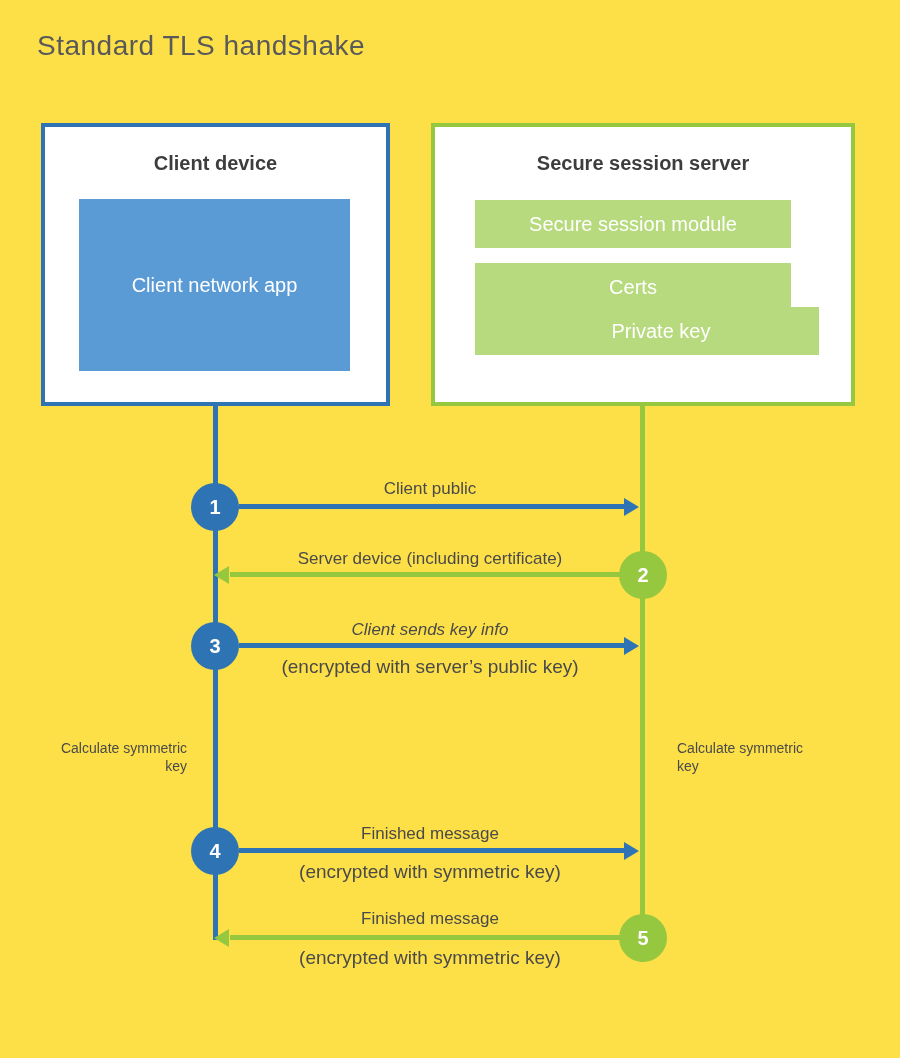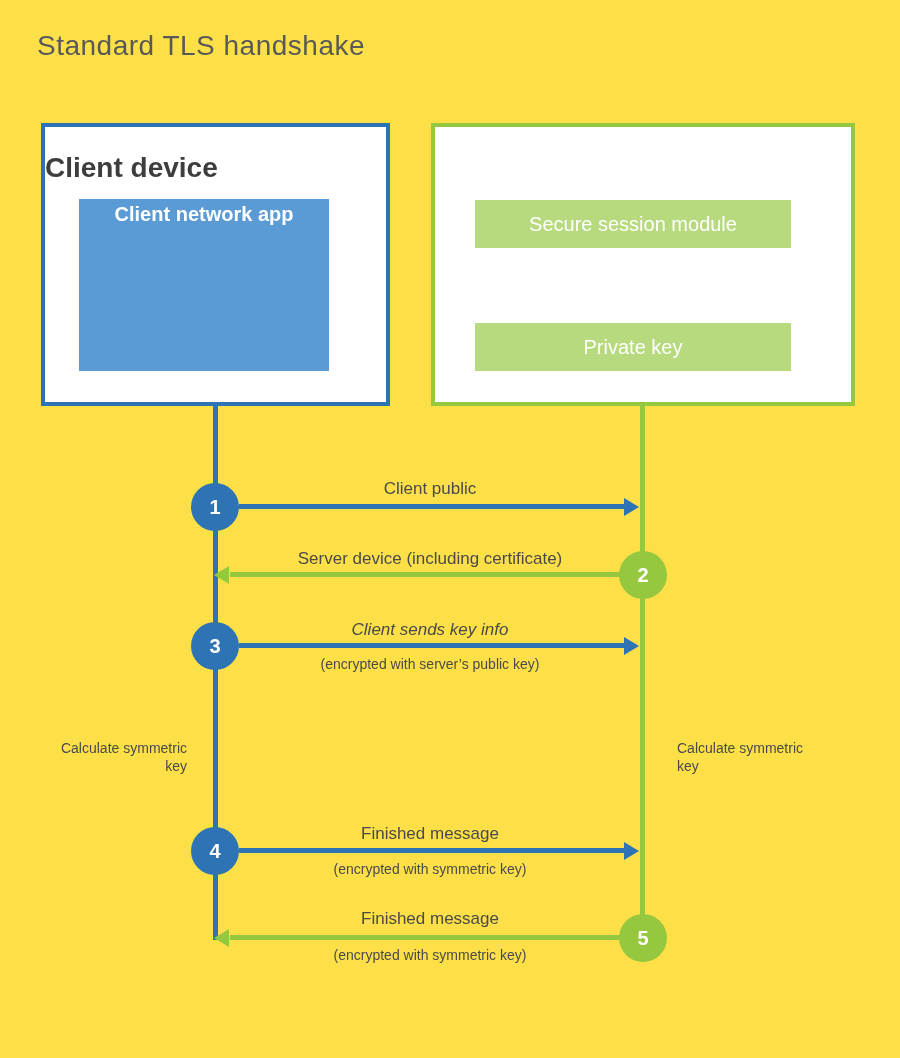--- a/index.html
+++ b/index.html
@@ -9,33 +9,33 @@
   }
   .title{
     position:absolute;left:37px;top:30px;font-size:28px;font-weight:300;
     color:var(--title-gray);letter-spacing:.5px;
   }
   
   .outer-box{position:absolute;top:123px;height:283px;box-sizing:border-box;background:#fff;}
   .client-box{left:41px;width:349px;border:4px solid var(--blue);}
   .server-box{left:431px;width:424px;border:4px solid var(--green);}
   .box-heading{
-    margin-top:25px;font-size:28px;font-weight:700;color:var(--heading);
+    margin-top:25px;text-align:center;font-size:20px;font-weight:700;color:var(--heading);
   }
   .client-module{
-    position:absolute;left:34px;top:72px;width:250px;height:172px;
+    position:absolute;left:34px;top:72px;width:271px;height:172px;
     background:var(--blue-fill);color:#fff;font-size:20px;
-    display:flex;align-items:flex-start;justify-content:center;text-align:center;font-weight:bold;
+    display:flex;align-items:center;justify-content:center;text-align:center;
   }
   .client-module span{display:block;max-width:180px;line-height:1.5;}
   .server-module{
     position:absolute;left:40px;width:316px;height:48px;background:var(--green-fill);
     color:#fff;font-size:20px;display:flex;align-items:center;justify-content:center;
   }
-  .sm-0{top:73px;} .sm-1{top:136px;} .sm-2{top:196px;}
+  .sm-0{top:73px;} .sm-1{top:136px;} .sm-2{top:180px;padding-left:28px;}
   
   .vline{position:absolute;width:5px;}
   .vline.blue{left:213px;top:406px;height:534px;background:var(--blue);}
   .vline.green{left:640px;top:406px;height:556px;background:var(--green);}
   
   .circle{
     position:absolute;width:48px;height:48px;border-radius:50%;
     color:#fff;font-size:20px;font-weight:700;
     display:flex;align-items:center;justify-content:center;
   }
@@ -46,42 +46,44 @@
   .hline.blue{background:var(--blue);}
   .hline.green{background:var(--green);}
   .head{position:absolute;width:0;height:0;border-top:9px solid transparent;border-bottom:9px solid transparent;}
   .head.right.blue{border-left:15px solid var(--blue);}
   .head.left.green{border-right:15px solid var(--green);}
   
   .msg{
     position:absolute;left:170px;width:520px;text-align:center;
     font-size:17px;color:var(--text);
   }
-  .msg.sub{font-size:14px;color:var(--text);}
+  .msg.sub{font-size:19px;color:var(--text);}
   .note{
     position:absolute;font-size:14px;color:var(--text);line-height:1.3;width:135px;
   }
   .note.right-align{text-align:right;}
 </style>
 </head>
 <body>
 
 <div class="canvas">
 
   <div class="title">Standard TLS handshake</div>
 
   <div class="outer-box client-box">
     <div class="box-heading">Client device</div>
     <div class="client-module">
       <span>Client network app</span>
     </div>
   </div>
 
   <div class="outer-box server-box">
+    <div class="box-heading">Secure session server</div>
     <div class="server-module sm-0">Secure session module</div>
+    <div class="server-module sm-1">Certs</div>
     <div class="server-module sm-2">Private key</div>
   </div>
 
   <div class="vline blue"></div>
   <div class="vline green"></div>
 
   <div class="msg" style="top:479px;">Client public</div>
   <div class="hline blue" style="left:239px;top:504px;width:387px;"></div>
   <div class="head right blue" style="left:624px;top:498px;"></div>
   <div class="circle blue" style="left:191px;top:483px;">1</div>

